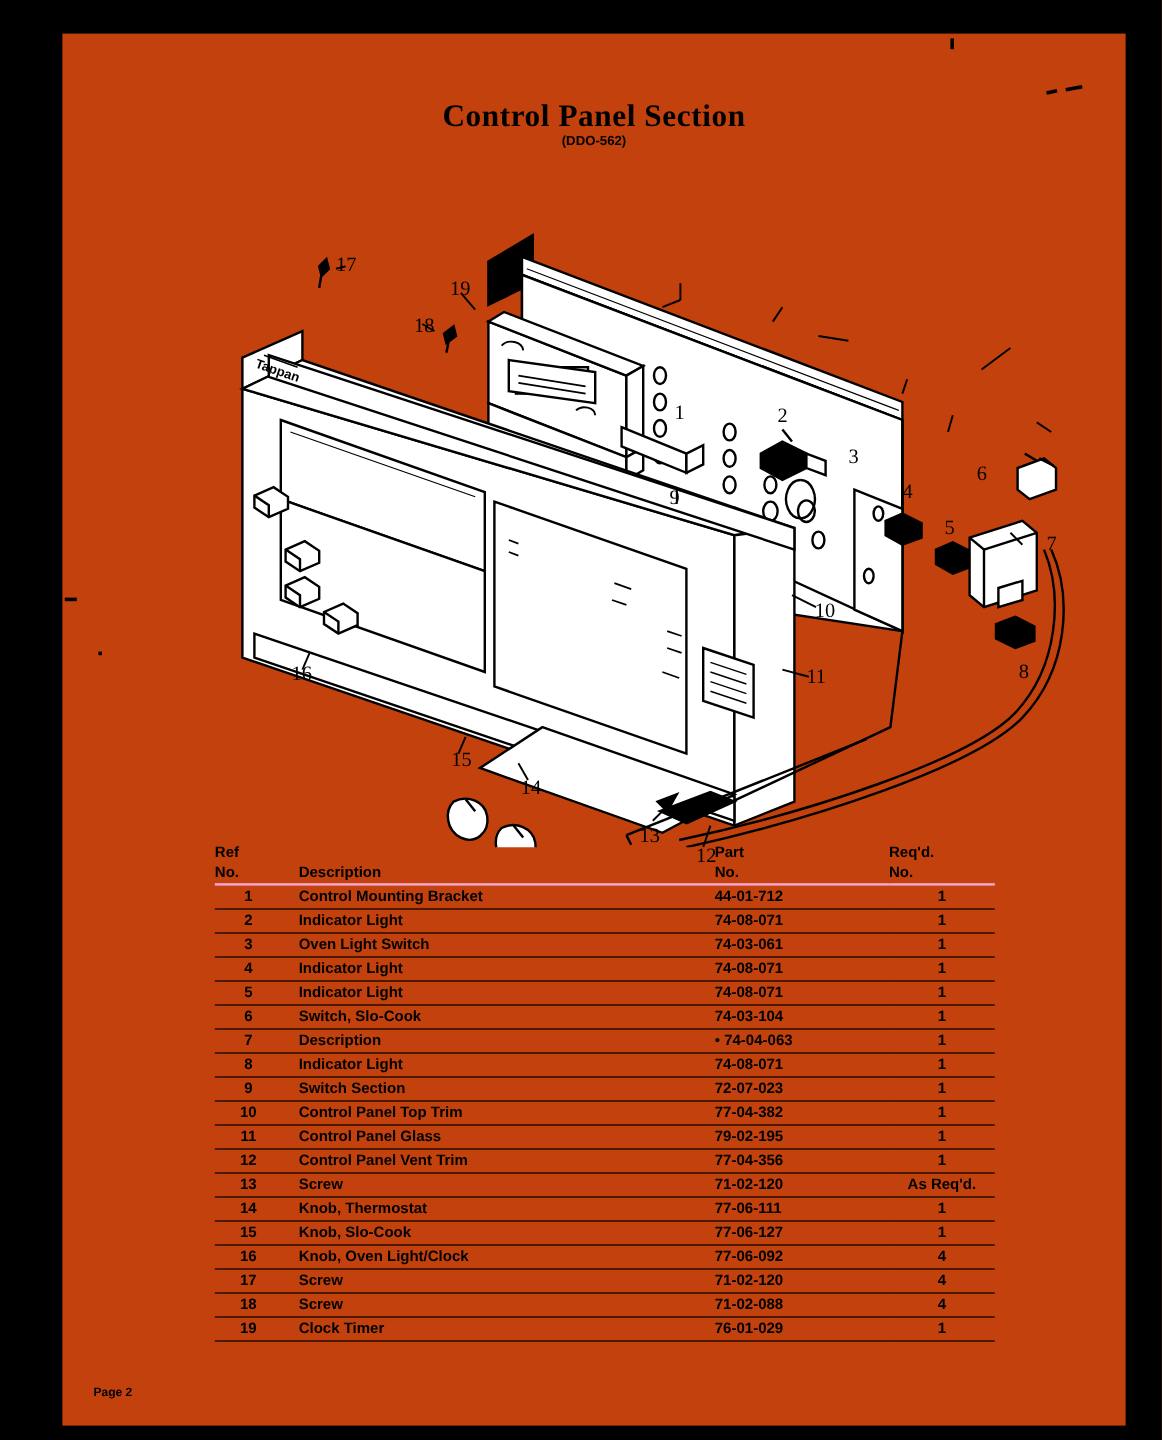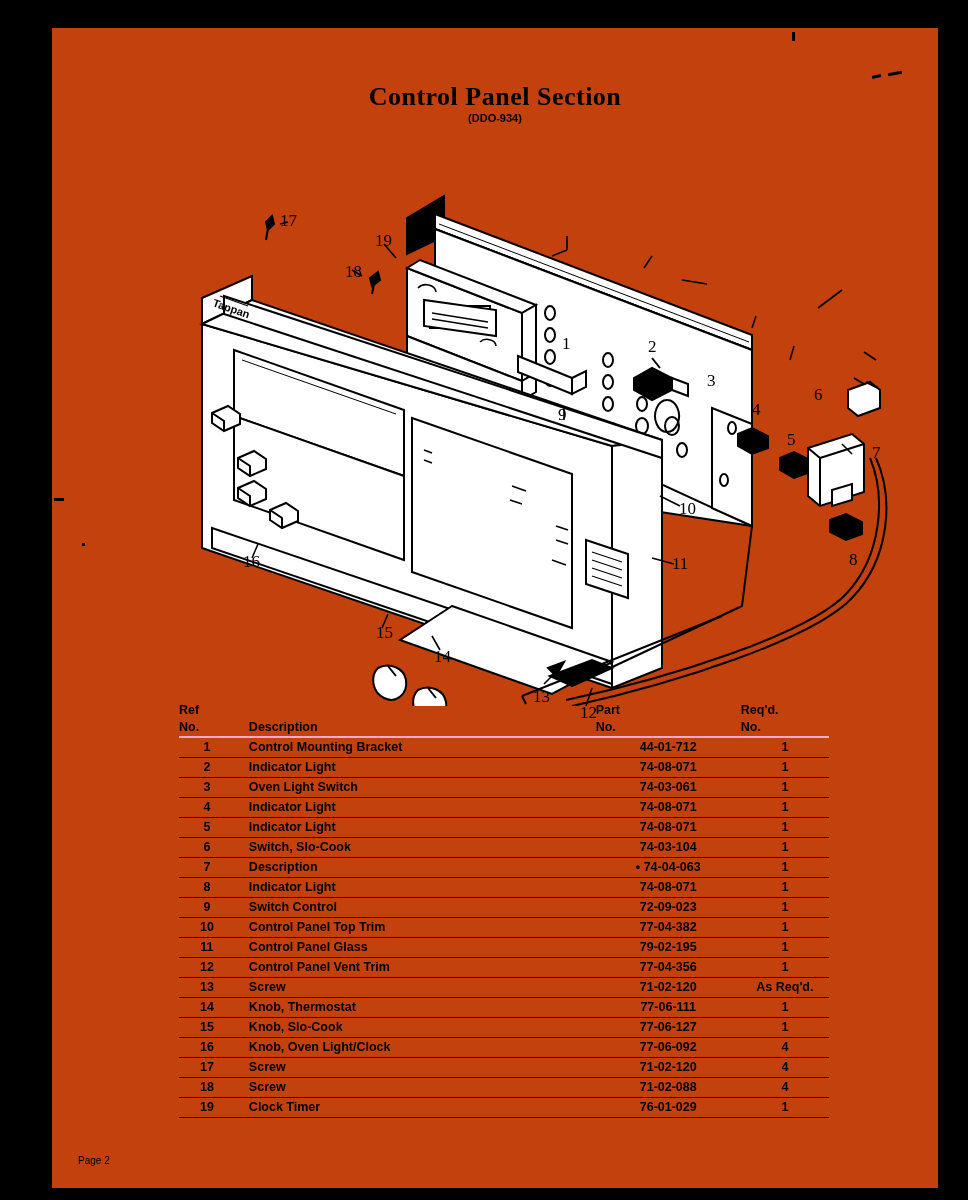--- a/index.html
+++ b/index.html
@@ -98,42 +98,42 @@
   table.parts thead th {
     font-size: 12.5px;
     font-weight: bold;
     text-align: left;
     line-height: 1.25;
     padding-bottom: 1px;
   }
   thead tr.hdr2 th { border-bottom: 2px solid #f9a8d4; }
   .c-ref { width: 58px; text-align: center; margin-left: 28px; }
   .c-desc { width: 352px; padding-left: 14px !important; }
-  .c-part { width: 150px; text-align: center; padding-left: 6px !important; }
+  .c-part { width: 150px; text-align: left; padding-left: 6px !important; }
   .c-req { width: 90px; text-align: center; }
   tbody td {
     border-bottom: 1px solid #000;
     height: 19px;
     line-height: 19px;
     white-space: nowrap;
   }
   tbody td.c-ref { text-align: center; }
   tbody td.c-req { text-align: center; }
 
   
   th.c-ref, th.c-desc, th.c-part, th.c-req { white-space: nowrap; }
 
   
   #footer {
     position: absolute;
     left: 26px;
     bottom: 22px;
     font-family: "Liberation Sans", sans-serif;
     font-size: 10px;
-    font-weight: normal;
+    font-weight: bold;
     color: #000;
   }
   
   .stray {
     position: absolute;
     background: #000;
   }
   #stray1 { left: 820px; top: 47px; width: 9px; height: 3px; transform: rotate(-12deg); }
   #stray2 { left: 836px; top: 44px; width: 14px; height: 3px; transform: rotate(-10deg); }
   #stray3 { left: 740px; top: 4px; width: 3px; height: 9px; }
@@ -147,21 +147,21 @@
 <div id="punch2" class="punch"></div>
 <div id="punch3" class="punch"></div>
 
 <div id="page">
 
   <div class="stray" id="stray1"></div>
   <div class="stray" id="stray2"></div>
   <div class="stray" id="stray3"></div>
 
   <div id="title">Control Panel Section</div>
-  <div id="subtitle">(DDO-934)</div>
+  <div id="subtitle">(DDO-562)</div>
 
   <div id="illustration">
     <svg width="886" height="578" viewBox="0 0 886 578" xmlns="http://www.w3.org/2000/svg">
       <g fill="none" stroke="#000" stroke-width="2">
 
         <path d="M355 90 L392 68 L392 108 L355 126 Z" fill="#000" stroke="#000"></path>
 
         <path d="M383 86 L700 207 L700 222 L383 101 Z" fill="#fff"></path>
         <path d="M387 96 L697 214" stroke-width="1"></path>
 
@@ -427,22 +427,22 @@
             <td class="c-req">1</td>
           </tr>
           <tr>
             <td class="c-ref">8</td>
             <td class="c-desc">Indicator Light</td>
             <td class="c-part">74-08-071</td>
             <td class="c-req">1</td>
           </tr>
           <tr>
             <td class="c-ref">9</td>
-            <td class="c-desc">Switch Control</td>
-            <td class="c-part">72-09-023</td>
+            <td class="c-desc">Switch Section</td>
+            <td class="c-part">72-07-023</td>
             <td class="c-req">1</td>
           </tr>
           <tr>
             <td class="c-ref">10</td>
             <td class="c-desc">Control Panel Top Trim</td>
             <td class="c-part">77-04-382</td>
             <td class="c-req">1</td>
           </tr>
           <tr>
             <td class="c-ref">11</td>

